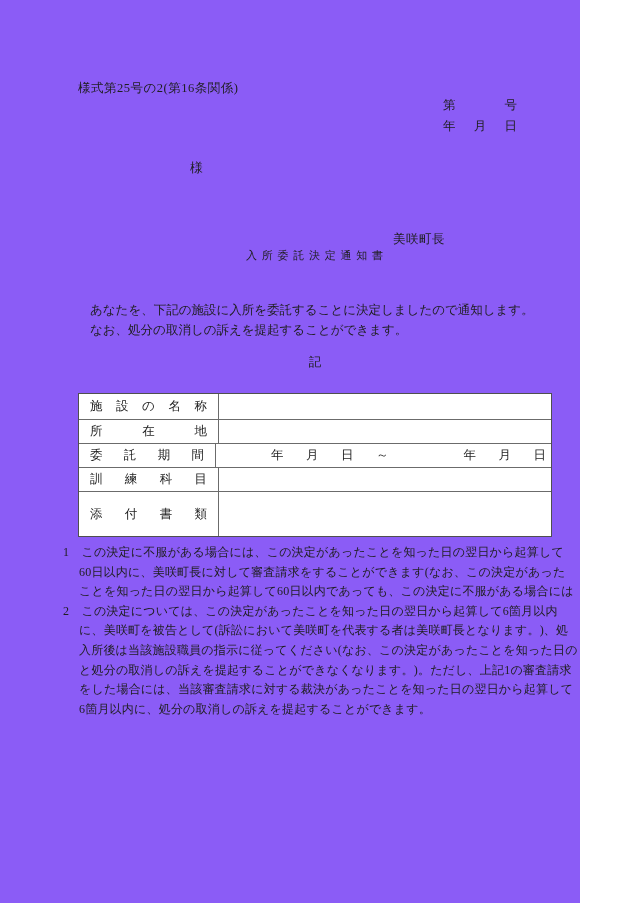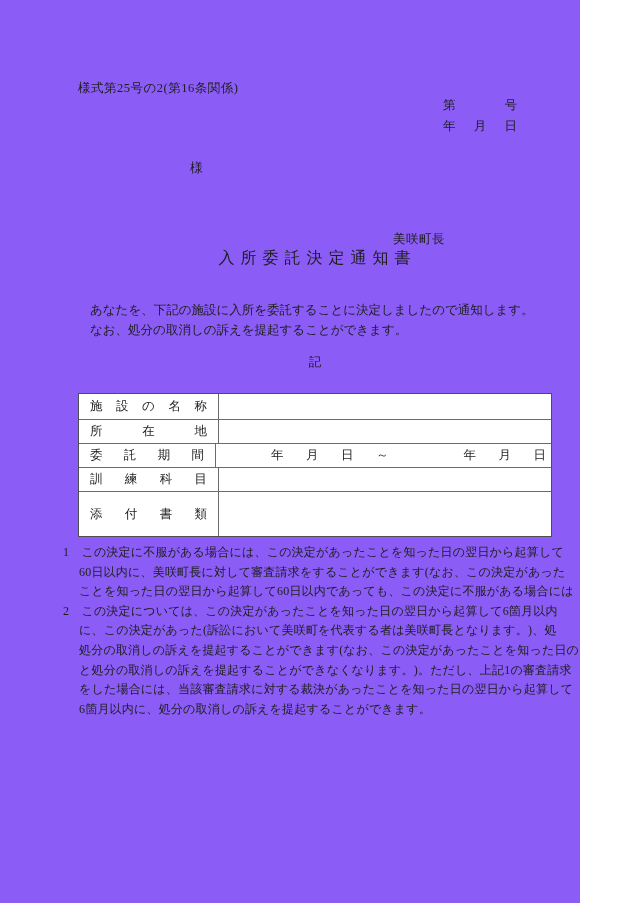--- a/index.html
+++ b/index.html
@@ -39,21 +39,21 @@
   }
   .sender {
     left: 393px; top: 193px;
     font-size: 12.5px;
     letter-spacing: 0.5px;
     margin-top: 38px;
   }
   .doc-title {
     left: 0; top: 248px; width: 630px;
     text-align: center;
-    font-size: 16px;
+    font-size: 11px;
     letter-spacing: 1px;
   }
   .body-text {
     left: 78px; top: 301px; width: 482px;
     font-size: 12.5px;
     line-height: 19.8px;
   }
   .body-text .body-line { padding-left: 12px; font-family: Liberation Serif, serif; }
   .record-marker {
     left: 0; top: 354px; width: 630px;
@@ -207,21 +207,21 @@
   </div>
 
   <div class="abs notes">
     <div>
       <div class="note-line first">1　この決定に不服がある場合には、この決定があったことを知った日の翌日から起算して</div>
       <div class="note-line">60日以内に、美咲町長に対して審査請求をすることができます(なお、この決定があった</div>
       <div class="note-line">ことを知った日の翌日から起算して60日以内であっても、この決定に不服がある場合には</div>
     </div>
     <div>
       <div class="note-line first">2　この決定については、この決定があったことを知った日の翌日から起算して6箇月以内</div>
-      <div class="note-line">に、この決定があった(訴訟において美咲町を代表する者は美咲町長となります。)、処</div>
-      <div class="note-line">処分の取消しの訴えを提起することができます(なお、この決定があったことを知った日の</div>
+      <div class="note-line">に、美咲町を被告として(訴訟において美咲町を代表する者は美咲町長となります。)、処</div>
+      <div class="note-line">入所後は当該施設職員の指示に従ってください(なお、この決定があったことを知った日の</div>
       <div class="note-line">と処分の取消しの訴えを提起することができなくなります。)。ただし、上記1の審査請求</div>
       <div class="note-line">をした場合には、当該審査請求に対する裁決があったことを知った日の翌日から起算して</div>
       <div class="note-line">6箇月以内に、処分の取消しの訴えを提起することができます。</div>
     </div>
   </div>
 
 </div>
 
 </body></html>

